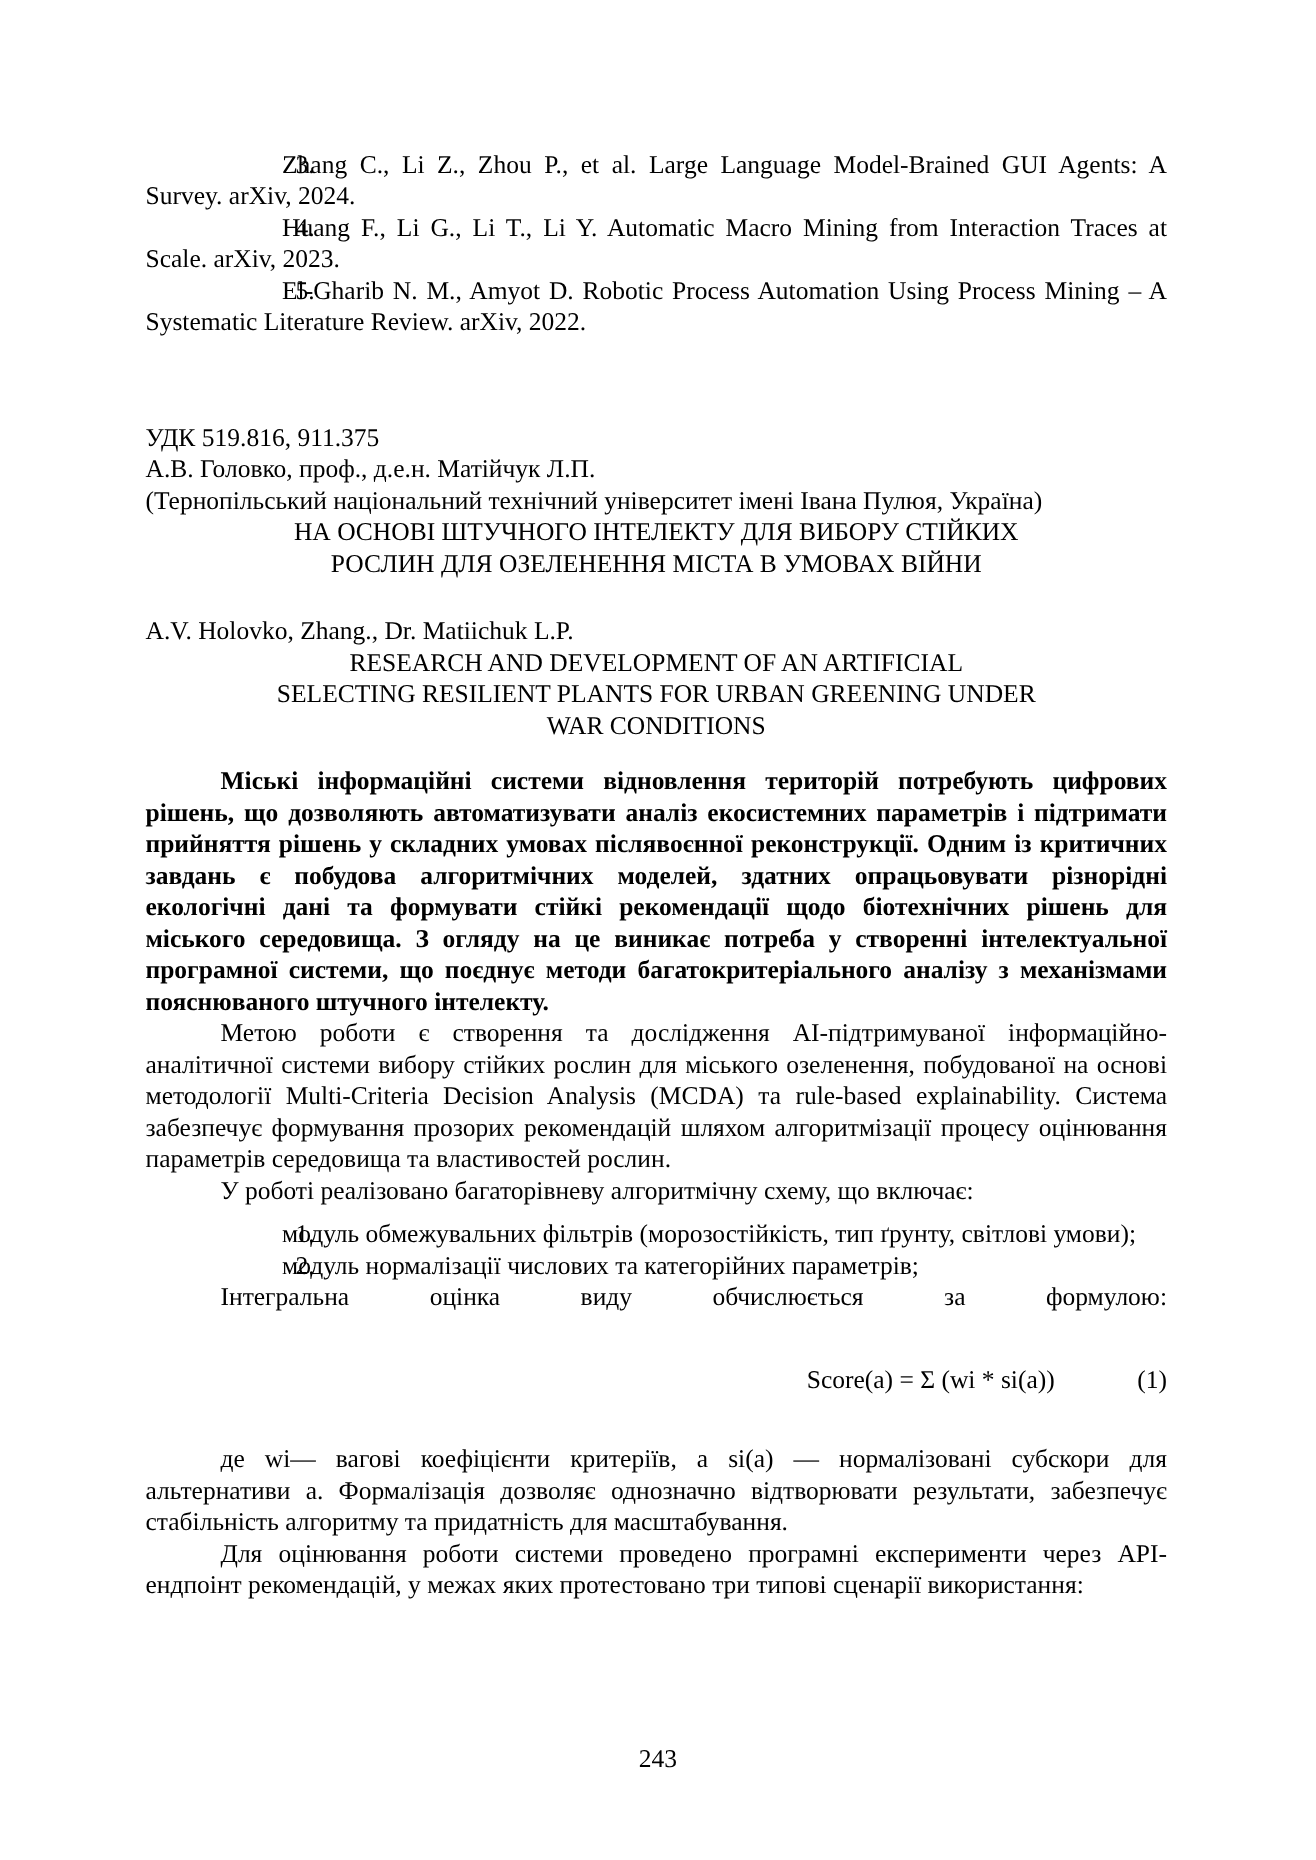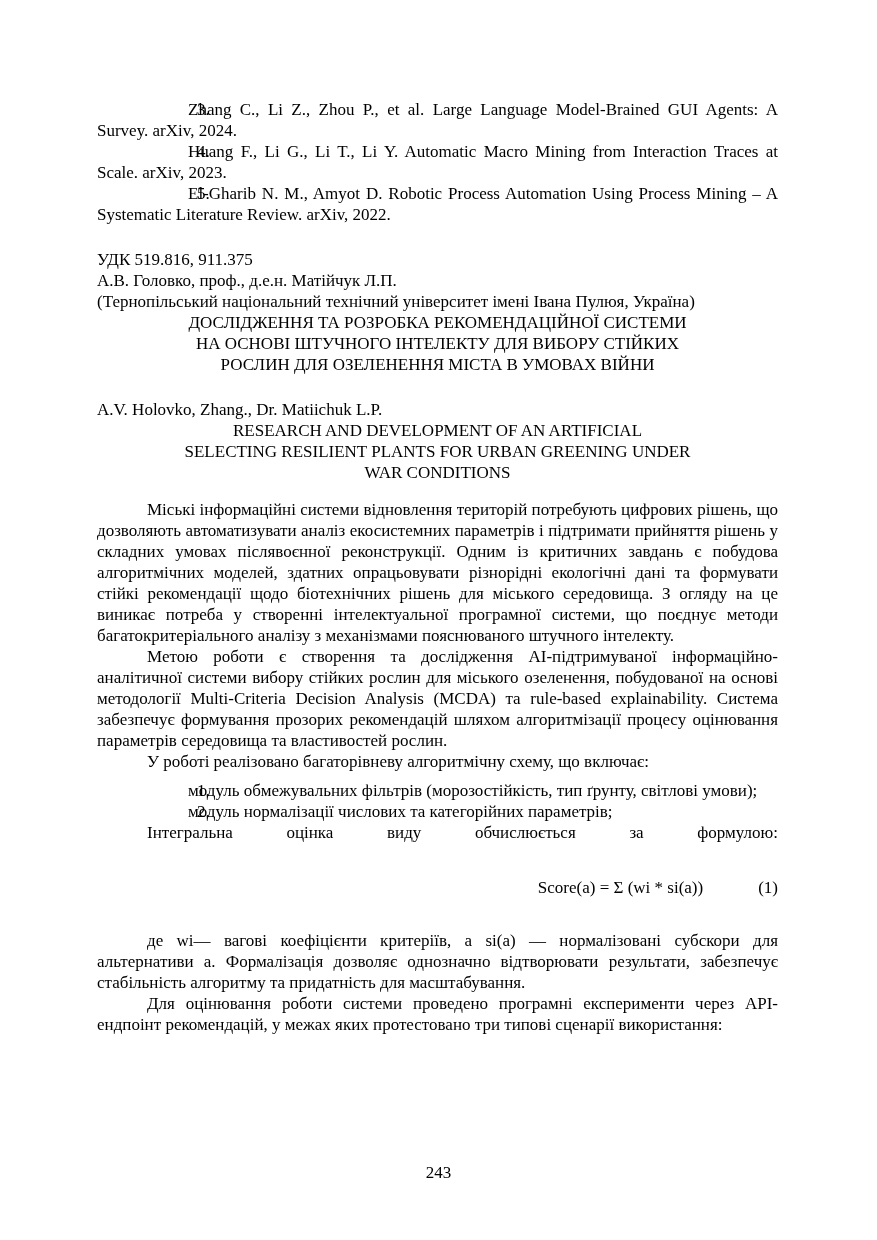--- a/index.html
+++ b/index.html
@@ -10,23 +10,23 @@
     font-size: 17px; line-height: 21px;
     overflow: hidden; position: relative;
   }
   .page { position: absolute; top: 99px; left: 97px; width: 681px; }
   p { margin: 0; }
   .just { text-align: justify; }
   .indent { text-indent: 50px; }
   .num { display: inline-block; width: 41px; }
   .bold { font-weight: 400; }
   .center { text-align: center; }
-  .gap-udc { margin-top: 24px; }
+  .gap-udc { margin-top: 56px; }
   .gap-en { margin-top: 24px; }
-  .gap-p1 { margin-top: 16px; }
+  .gap-p1 { margin-top: 16px; font-weight: bold; }
   .gap-list { margin-top: 8px; }
   .spread { text-align: justify; text-align-last: justify; text-indent: 50px; }
   .formula-row { margin-top: 34px; text-align: right; }
   .formula-num { margin-left: 55px; }
   .gap-after-formula { margin-top: 32px; }
   .footer {
     position: absolute; top: 1162px; left: 0; width: 877px;
     text-align: center; font-size: 17px;
   }
 </style>
@@ -37,21 +37,20 @@
 
   <p class="just indent"><span class="num">3.</span><span>Zhang C., Li Z., Zhou P., et al. Large Language Model-Brained GUI Agents: A Survey. arXiv, 2024.</span></p>
   <p class="just indent"><span class="num">4.</span><span>Huang F., Li G., Li T., Li Y. Automatic Macro Mining from Interaction Traces at Scale. arXiv, 2023.</span></p>
   <p class="just indent"><span class="num">5.</span><span>El-Gharib N. M., Amyot D. Robotic Process Automation Using Process Mining – A Systematic Literature Review. arXiv, 2022.</span></p>
 
   <p class="gap-udc">УДК 519.816, 911.375</p>
   <p class="bold">А.В. Головко, проф., д.е.н. Матійчук Л.П.</p>
   <p>(Тернопільський національний технічний університет імені Івана Пулюя, Україна)</p>
 
   <div class="center bold">
-    <div>ДОСЛІДЖЕННЯ ТА РОЗРОБКА РЕКОМЕНДАЦІЙНОЇ СИСТЕМИ</div>
     <div>НА ОСНОВІ ШТУЧНОГО ІНТЕЛЕКТУ ДЛЯ ВИБОРУ СТІЙКИХ</div>
     <div>РОСЛИН ДЛЯ ОЗЕЛЕНЕННЯ МІСТА В УМОВАХ ВІЙНИ</div>
   </div>
 
   <p class="bold gap-en">A.V. Holovko, Zhang., Dr. Matiichuk L.P.</p>
 
   <div class="center bold">
     <div>RESEARCH AND DEVELOPMENT OF AN ARTIFICIAL</div>
     <div>SELECTING RESILIENT PLANTS FOR URBAN GREENING UNDER</div>
     <div>WAR CONDITIONS</div>

